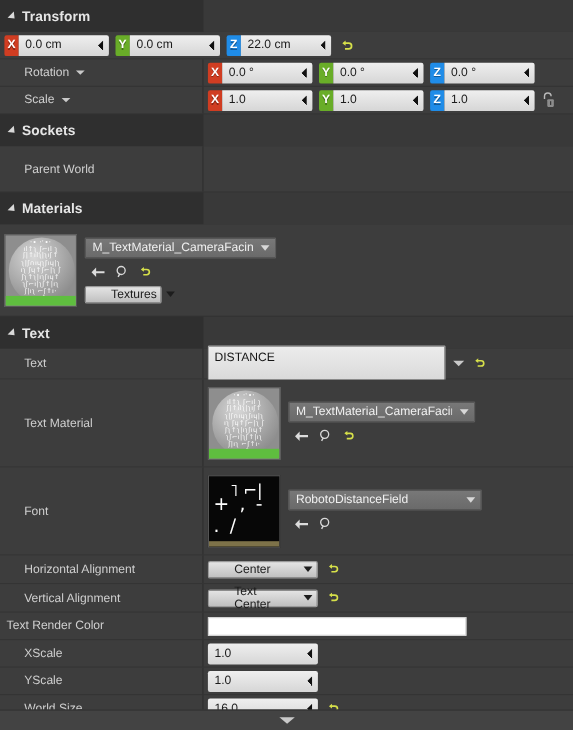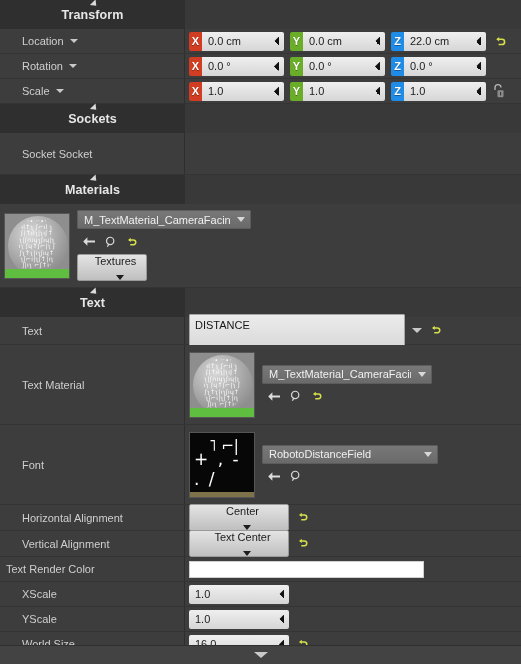--- a/index.html
+++ b/index.html
@@ -7,21 +7,21 @@
     width:521px;height:664px;overflow:hidden;
     font-family:"Liberation Sans", sans-serif;
     font-size:11px;
     color:#c8c8c8;
     -webkit-font-smoothing:antialiased;
   }
   .panel{width:521px;height:664px;position:relative;background:#383838;}
 
   
   .cat{height:29px;display:flex;align-items:center;position:relative;background:#333333;}
-  .cat .catleft{width:185px;height:100%;display:flex;align-items:center;background:#2f2f2f;flex-direction:column;}
+  .cat .catleft{width:185px;height:100%;display:flex;align-items:center;background:#2f2f2f;}
   .cat .catright{flex:1;height:100%;background:#393939;}
   .cat .tri{margin-left:9px;margin-right:6px;width:0;height:0;
     border-left:5px solid #d9d9d9;border-top:4px solid transparent;border-bottom:4px solid transparent;
     transform:rotate(45deg);}
   .cat .cattitle{font-size:12.5px;font-weight:bold;color:#e6e6e6;letter-spacing:.1px;}
 
   
   .row{display:flex;position:relative;background:#3d3d3d;border-bottom:1px solid #343434;}
   .row .lab{width:185px;flex:0 0 185px;display:flex;align-items:center;
      box-sizing:border-box;padding-left:22px;color:#cfcfcf;border-right:1px solid #2e2e2e;}
@@ -81,23 +81,23 @@
 
   
   .assetcombo{height:19px;box-sizing:border-box;display:inline-flex;align-items:center;
      background:linear-gradient(#787878,#6a6a6a);border:1px solid #5c5c5c;
      padding:0 5px 0 6px;color:#f0f0f0;border-radius:1px;}
   .assetcombo .cb-caret{width:0;height:0;border-top:5px solid #1d1d1d;
      border-left:4px solid transparent;border-right:4px solid transparent;margin-left:7px;}
   .assetcombo.dark .cb-caret{border-top-color:#d8d8d8;}
 
   
-  .combo{height:27px;box-sizing:border-box;display:inline-flex;align-items:center;
+  .combo{height:16px;box-sizing:border-box;display:inline-flex;align-items:center;
      background:linear-gradient(#e4e4e4,#bfbfbf);border:1px solid #9a9a9a;
-     padding:0 4px 0 11px;color:#1c1c1c;border-radius:2px;flex-direction:column;}
+     padding:0 4px 0 23px;color:#1c1c1c;border-radius:2px;}
   .combo .cb-caret{width:0;height:0;border-top:5px solid #1d1d1d;
      border-left:4px solid transparent;border-right:4px solid transparent;margin-left:8px;}
   .combo .cb-lbl{flex:1;}
 
   
   .textinput{height:19px;box-sizing:border-box;background:linear-gradient(#ececec,#d9d9d9);
      border:1px solid #a7a7a7;display:flex;align-items:flex-end;padding:16px 5px;color:#161616;border-radius:1px;}
 
   .swatch{height:15px;background:#ffffff;border:1px solid #d0d0d0;}
 
@@ -117,24 +117,20 @@
 
   <div class="cat">
     <div class="catleft">
       <span class="tri"></span>
       <span class="cattitle">Transform</span>
     </div>
     <div class="catright"></div>
   </div>
 
   <div class="row" style="height:24px">
-    <div class="lab">
-      <span>Location</span>
-      <span class="caret-dn"></span>
-    </div>
     <div class="val">
       <div class="vec">
         <div class="axis x">X</div>
         <div class="numfield">
           <span class="nv">0.0 cm</span>
           <span class="dragglyph"></span>
         </div>
         <div class="vecgap"></div>
         <div class="axis y">Y</div>
         <div class="numfield">
@@ -223,21 +219,21 @@
   <div class="cat">
     <div class="catleft">
       <span class="tri"></span>
       <span class="cattitle">Sockets</span>
     </div>
     <div class="catright"></div>
   </div>
 
   <div class="row" style="height:41px">
     <div class="lab">
-      <span>Socket Socket</span>
+      <span>Parent World</span>
     </div>
   </div>
 
   <div class="cat">
     <div class="catleft">
       <span class="tri"></span>
       <span class="cattitle">Materials</span>
     </div>
     <div class="catright"></div>
   </div>

